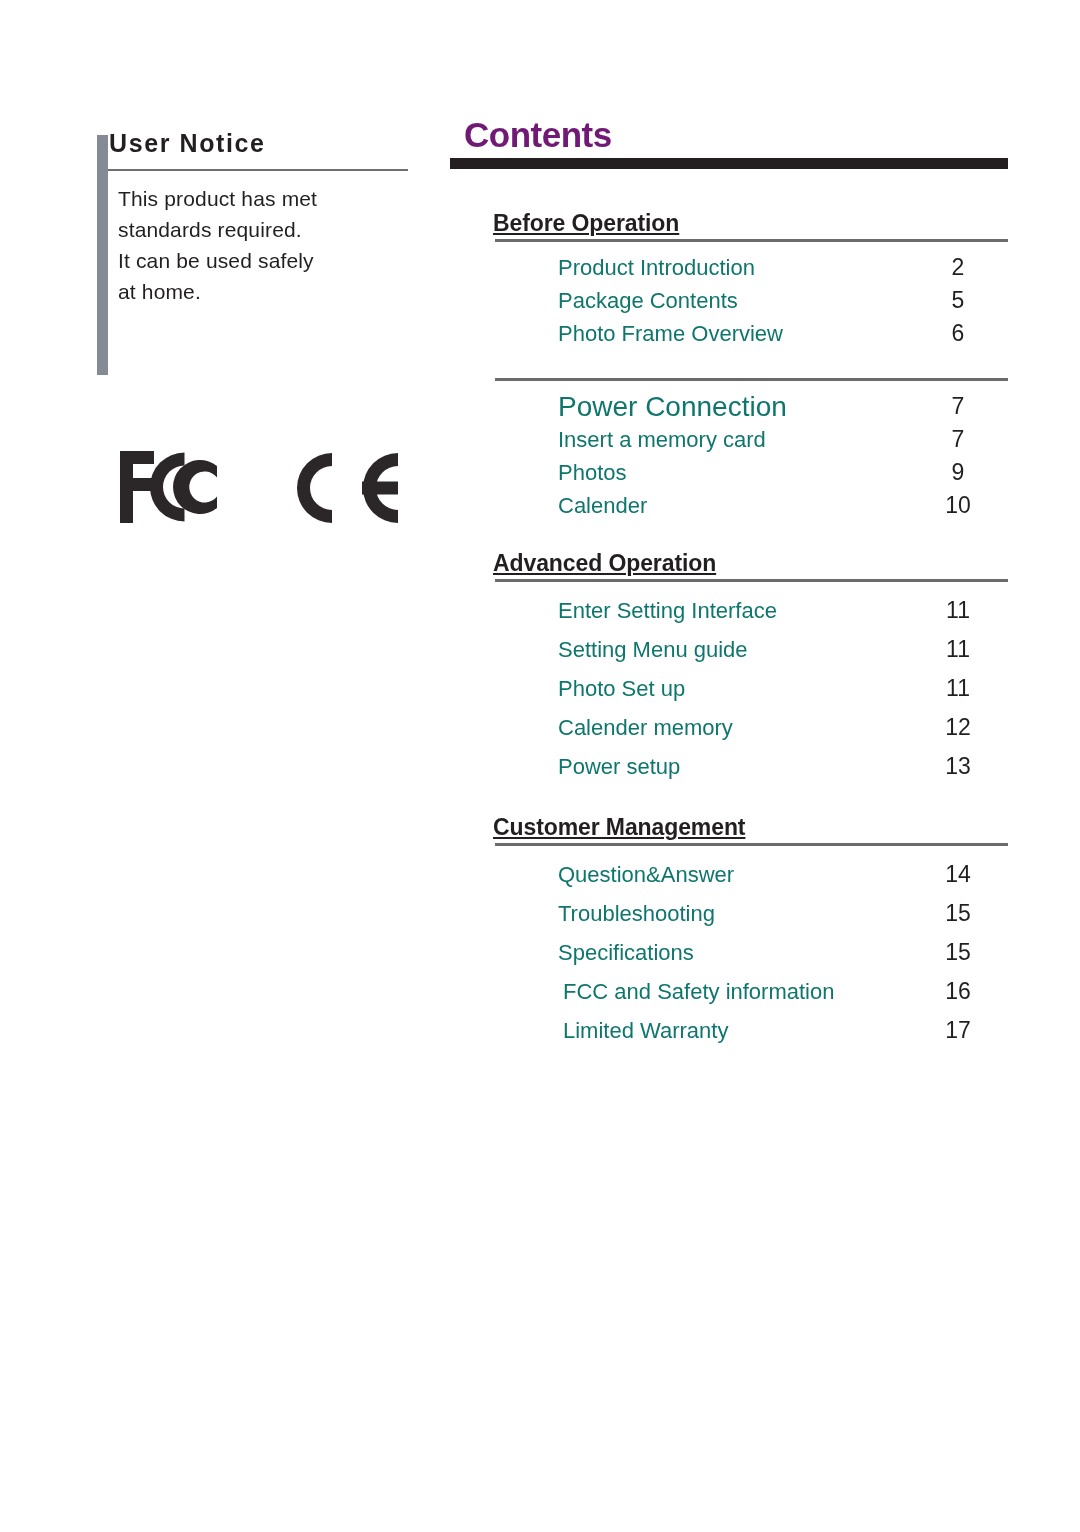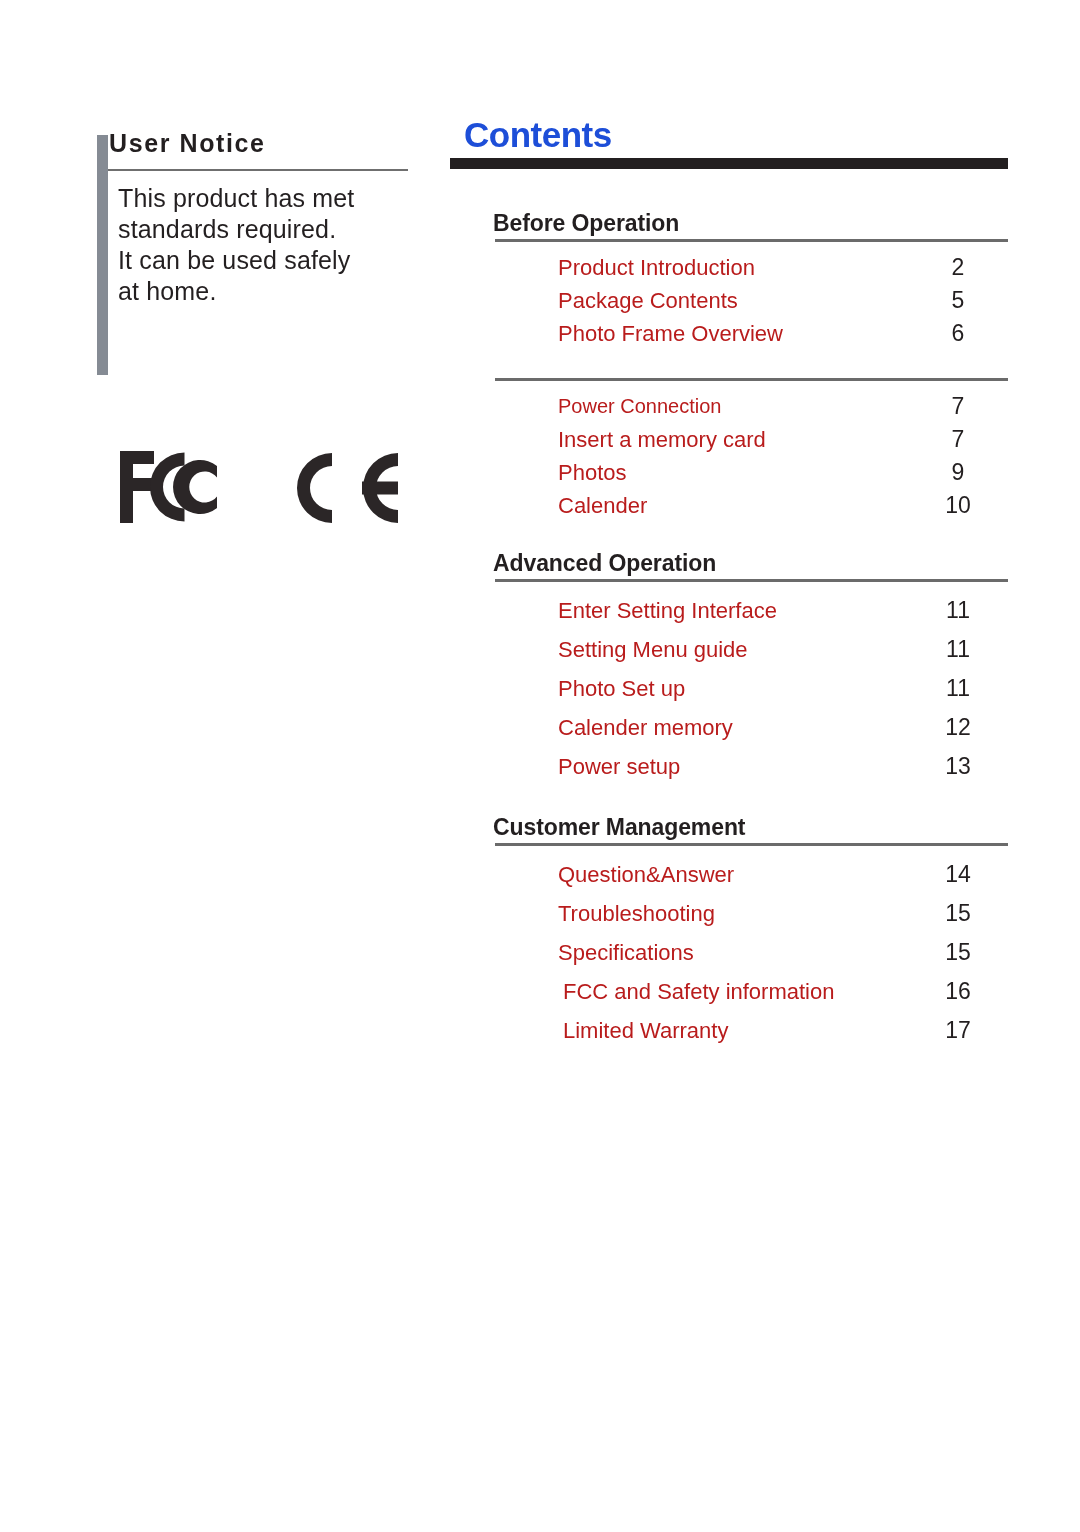--- a/index.html
+++ b/index.html
@@ -47,21 +47,21 @@
     top: 34px;
     width: 300px;
     height: 2px;
     background: #6f6f6f;
   }
   #notice-body {
     position: absolute;
     left: 21px;
     top: 48px;
     width: 300px;
-    font-size: 25px;
+    font-size: 21px;
     line-height: 31px;
     color: #231f20;
     letter-spacing: 0.15px;
   }
   #notice-body .line {
     white-space: nowrap;
   }
 
   
   #cert-logos {
@@ -89,41 +89,42 @@
     top: 116px;
     width: 560px;
   }
   #contents-title {
     position: absolute;
     left: 14px;
     top: 0;
     font-size: 35px;
     font-weight: bold;
     letter-spacing: -0.5px;
-    color: #1d4ed8;
+    color: #701a75;
     line-height: 38px;
   }
   #contents-bar {
     position: absolute;
     left: 0;
     top: 42px;
     width: 558px;
     height: 11px;
     background: #231f20;
   }
 
   #toc {
     position: absolute;
     left: 0;
     top: 94px;
     width: 558px;
   }
   .toc-section {
     position: relative;
     margin-bottom: 28px;
+    text-decoration: underline;
   }
   .toc-heading {
     font-size: 23px;
     font-weight: bold;
     color: #231f20;
     margin-left: 43px;
     letter-spacing: -0.1px;
     line-height: 27px;
   }
   .toc-rule {
@@ -139,35 +140,35 @@
   .toc-row {
     position: relative;
     height: 33px;
   }
   .toc-label {
     position: absolute;
     left: 108px;
     top: 0;
     font-size: 22px;
     line-height: 33px;
-    color: #b91c1c;
+    color: #0f766e;
     white-space: nowrap;
   }
   .toc-page {
     position: absolute;
     left: 478px;
     top: 0;
     width: 60px;
     text-align: center;
     font-size: 23px;
     line-height: 33px;
     color: #231f20;
   }
   
-  .toc-row.small .toc-label { font-size: 20px; }
+  .toc-row.small .toc-label { font-size: 28px; }
   .toc-row.indent .toc-label { left: 113px; }
   .toc-row.tall { height: 39px; }
   .toc-row.tall .toc-label,
   .toc-row.tall .toc-page { line-height: 39px; }
 </style>
 </head>
 <body>
 
 <div id="notice-panel">
   <div id="notice-bar"></div>

